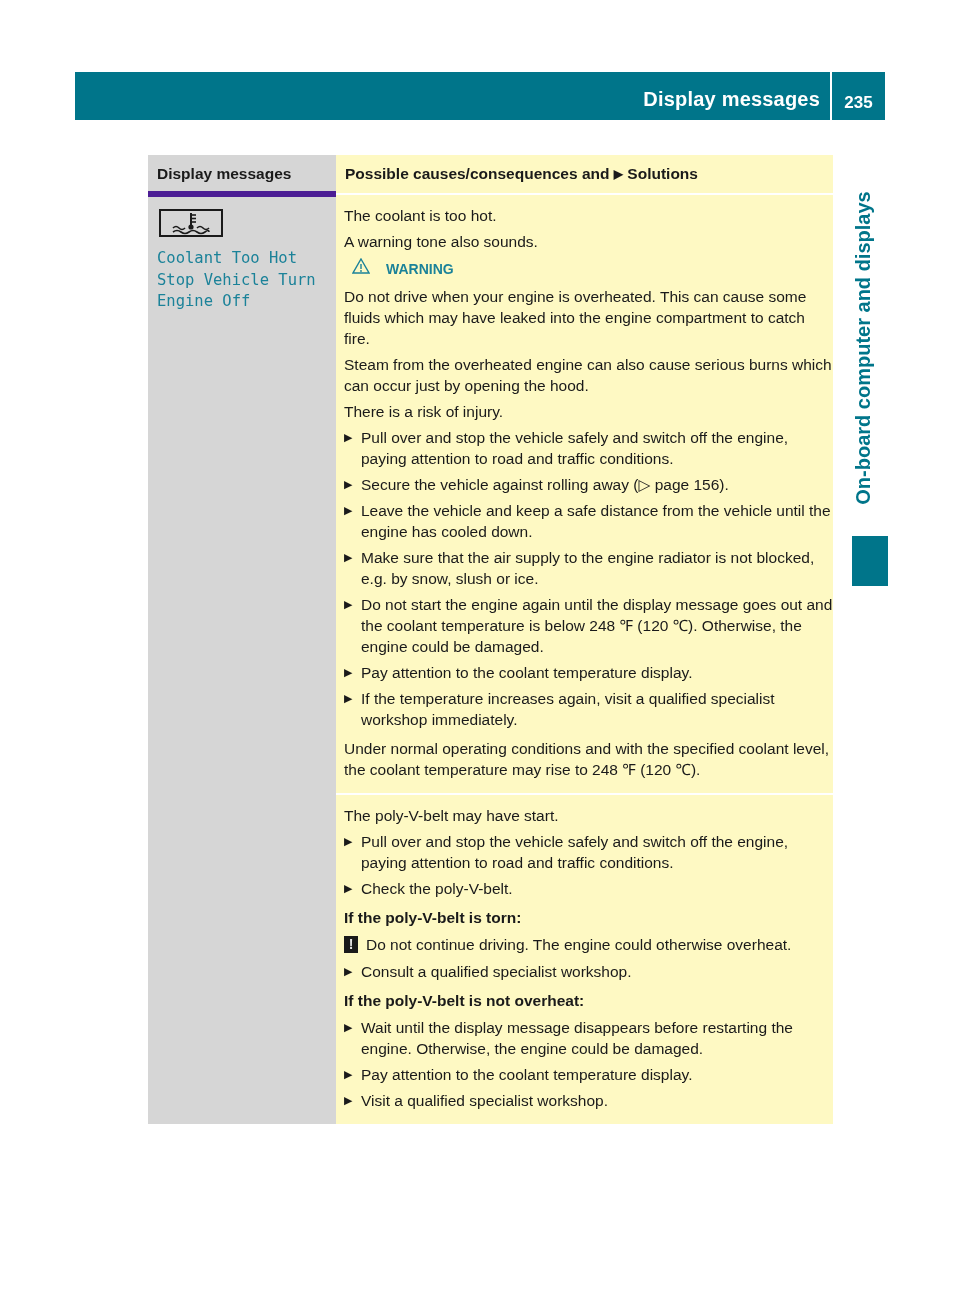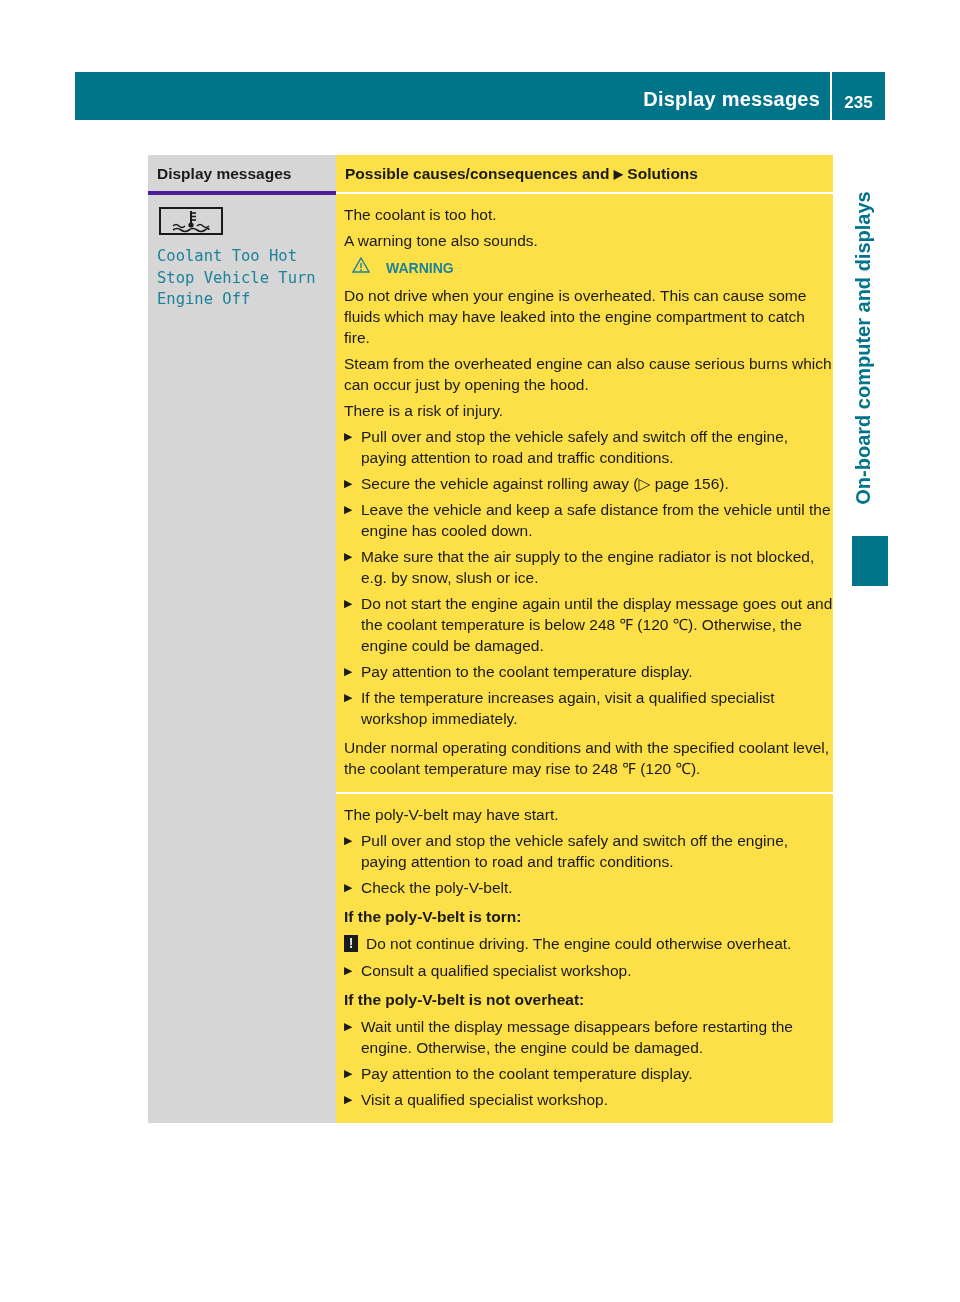--- a/index.html
+++ b/index.html
@@ -36,22 +36,22 @@
       background: #00758a;
     }
     table.msg-table {
       position: absolute; left: 148px; top: 155px; width: 685px;
       border-collapse: collapse; font-size: 15.5px; line-height: 21px;
     }
     table.msg-table th {
       text-align: left; font-weight: bold; padding: 8px 9px 7px 9px; height: 19px;
     }
     th.col-msg, td.col-msg { background: #d6d6d6; width: 170px; vertical-align: top; }
-    th.col-sol, td.col-sol { background: #fde047; vertical-align: top; }
-    td.col-msg { padding: 12px 9px; border-top: 4px solid #4c1d95; }
+    th.col-sol, td.col-sol { background: #fef9c3; vertical-align: top; }
+    td.col-msg { padding: 12px 9px; border-top: 6px solid #4c1d95; }
     td.col-sol { padding: 10px 0 8px 8px; border-top: 2px solid #ffffff; }
     .arrow-glyph { font-size: 12px; vertical-align: 1px; }
     .coolant-icon-box {
       display: inline-block; width: 60px; height: 24px; border: 2px solid #1a1a1a;
       background: #d6d6d6; position: relative; margin-left: 2px;
     }
     .display-text {
       font-family: "DejaVu Sans Mono", monospace; color: #1b8299;
       font-size: 15.5px; line-height: 21.5px; margin-top: 8px; white-space: pre;
     }

